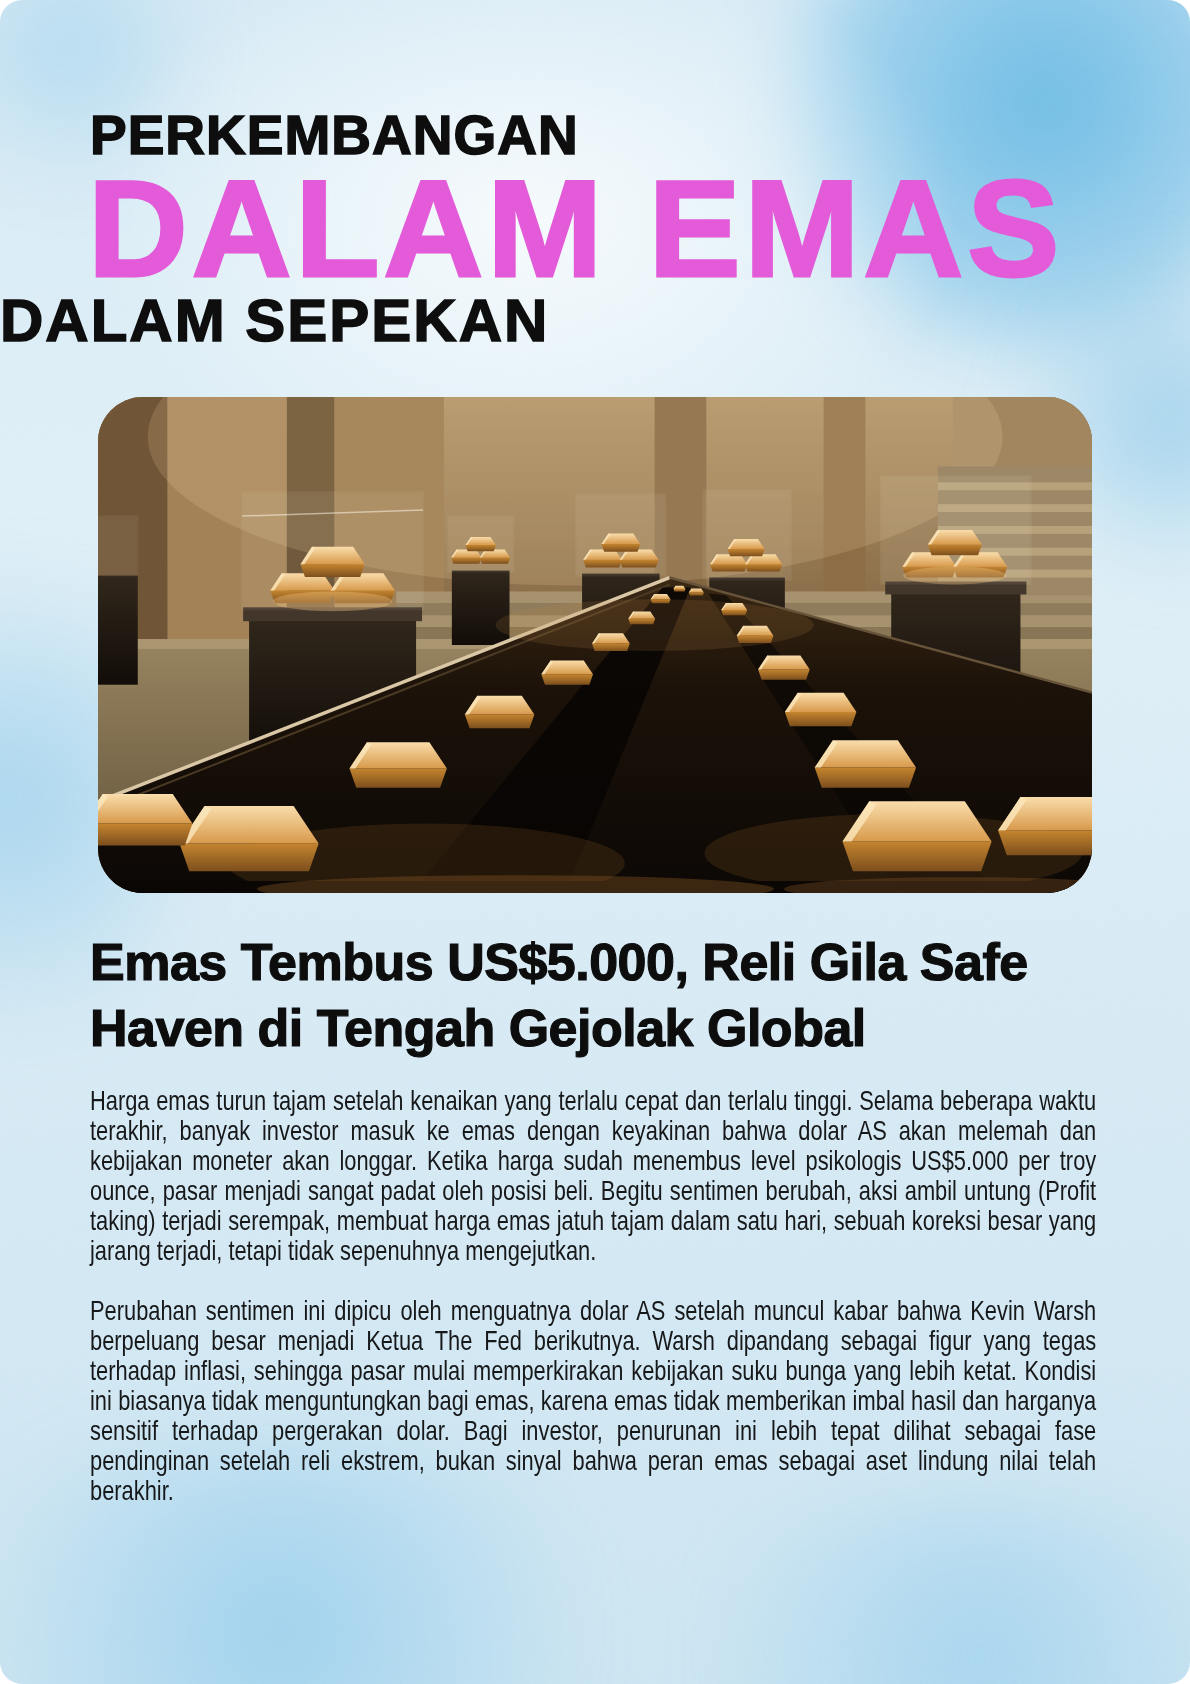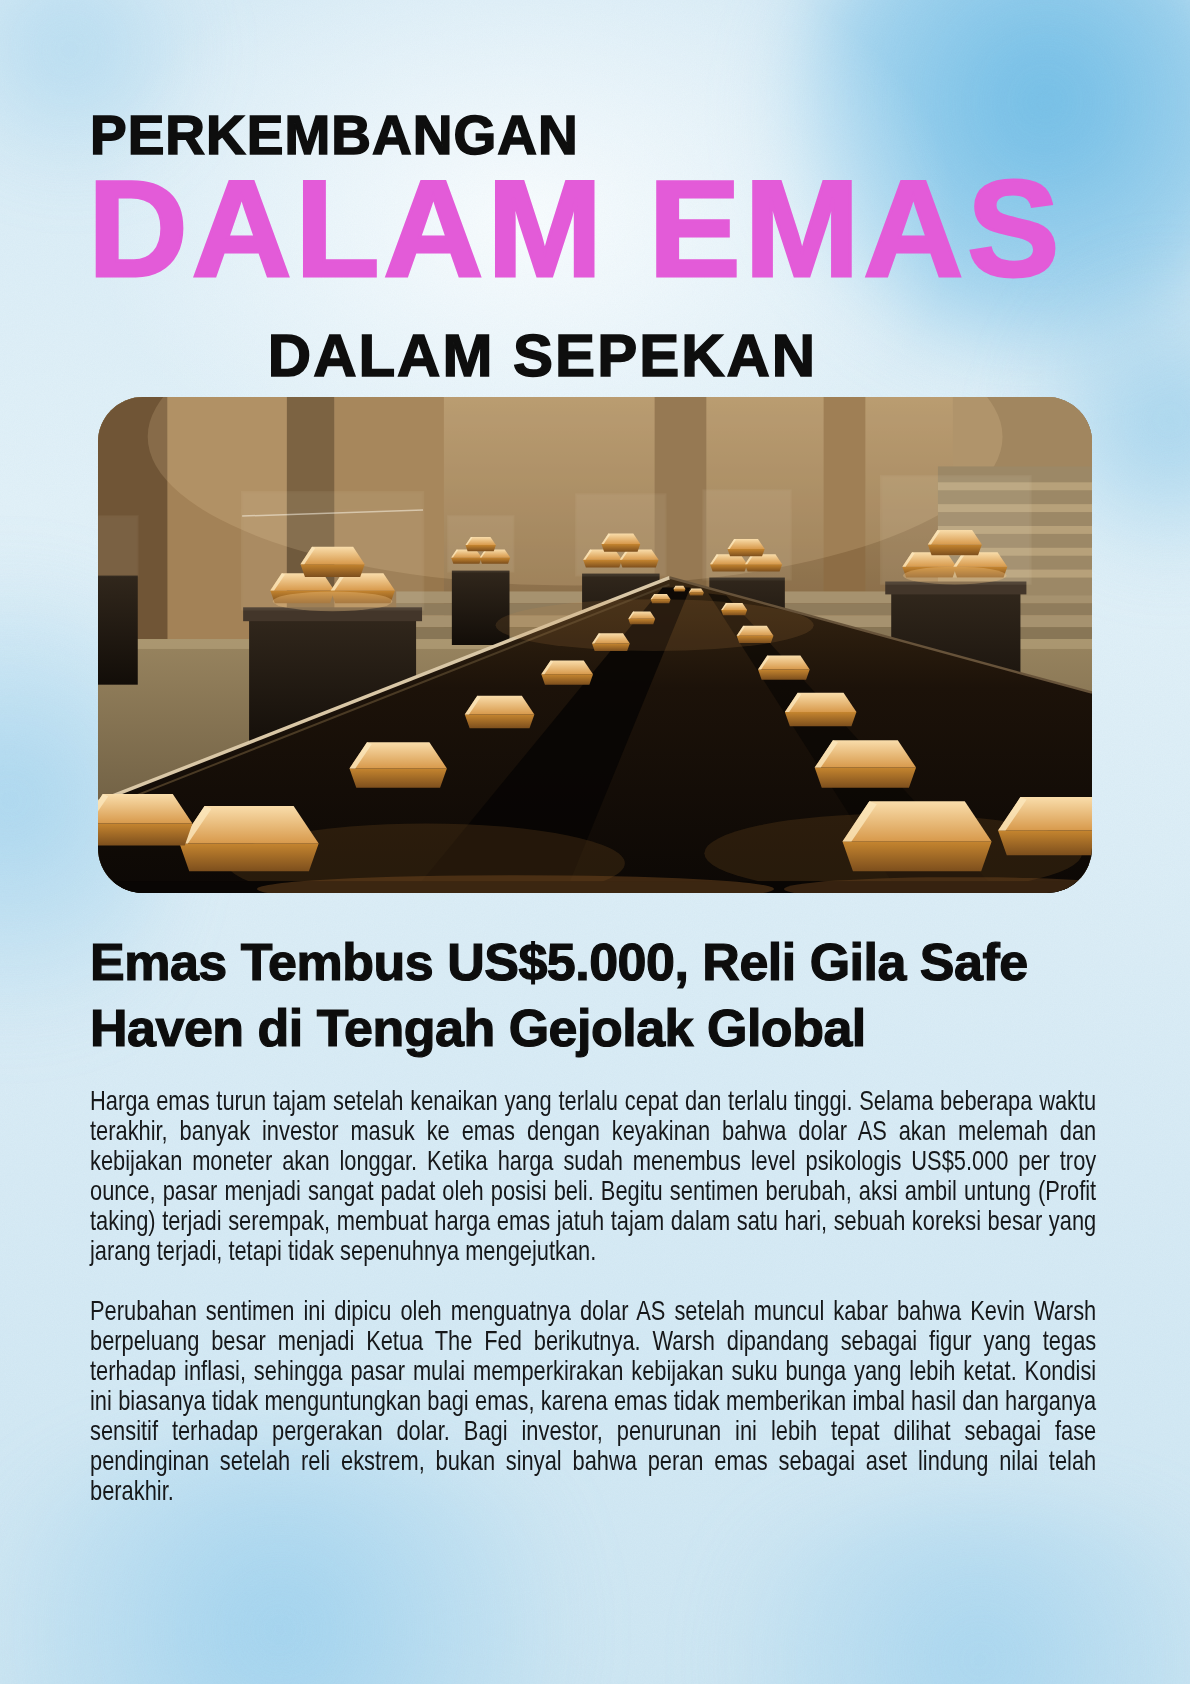--- a/index.html
+++ b/index.html
@@ -1,18 +1,18 @@
 <!DOCTYPE html>
 <html><head>
 <meta charset="utf-8">
 <style>
   html,body{margin:0;padding:0;}
   body{width:1190px;height:1684px;font-family:"Liberation Sans",sans-serif;}
   .page{position:relative;width:1190px;height:1684px;overflow:hidden;
-        background:linear-gradient(180deg,#d9ecf6 0%,#e2f1f8 30%,#d8ebf5 70%,#cfe7f3 100%);}
+        background:linear-gradient(180deg,#d9ecf6 0%,#e2f1f8 30%,#d8ebf5 70%,#cfe7f3 100%);border-radius:22px;}
   .blob{position:absolute;border-radius:50%;filter:blur(34px);pointer-events:none;}
   .blob.b1{left:770px;top:-110px;width:500px;height:470px;
      background:radial-gradient(circle at 55% 45%,rgba(106,187,229,.95) 0%,rgba(126,196,233,.55) 55%,rgba(126,196,233,0) 75%);}
   .blob.b2{left:1020px;top:250px;width:300px;height:340px;
      background:radial-gradient(circle,rgba(120,192,230,.6) 0%,rgba(120,192,230,0) 70%);}
   .blob.b3{left:-150px;top:500px;width:320px;height:600px;
      background:radial-gradient(circle,rgba(128,196,233,.55) 0%,rgba(128,196,233,0) 70%);}
   .blob.b4{left:-100px;top:1440px;width:760px;height:380px;
      background:radial-gradient(circle,rgba(132,199,236,.6) 0%,rgba(132,199,236,0) 72%);}
   .blob.b5{left:640px;top:1500px;width:680px;height:320px;
@@ -20,22 +20,22 @@
   .blob.b6{left:-80px;top:-80px;width:300px;height:260px;
      background:radial-gradient(circle,rgba(128,196,233,.4) 0%,rgba(128,196,233,0) 70%);}
   .centerlight{position:absolute;left:0;top:0;width:1190px;height:1100px;pointer-events:none;
      background:radial-gradient(ellipse 620px 420px at 44% 20%,rgba(252,254,255,.9) 0%,rgba(252,254,255,0) 70%);}
   .noise{position:absolute;inset:0;opacity:.30;pointer-events:none;mix-blend-mode:multiply;}
 
   .kicker{position:absolute;left:90px;top:108px;font-size:55px;line-height:1;font-weight:900;
      letter-spacing:1px;color:#0e0e0e;-webkit-text-stroke:1.5px #0e0e0e;white-space:nowrap;}
   .bigtitle{position:absolute;left:88px;top:159px;font-size:138px;line-height:1;font-weight:900;
      letter-spacing:4px;color:#e35bd8;-webkit-text-stroke:3px #e35bd8;white-space:nowrap;}
-  .subtitle{position:absolute;left:0;top:291px;width:1085px;text-align:center;font-size:60px;line-height:1;
-     font-weight:900;letter-spacing:2px;color:#0e0e0e;-webkit-text-stroke:1.5px #0e0e0e;white-space:nowrap;margin-top:35px;}
+  .subtitle{position:absolute;left:0;top:291px;width:1085px;text-align:left;font-size:60px;line-height:1;
+     font-weight:900;letter-spacing:2px;color:#0e0e0e;-webkit-text-stroke:1.5px #0e0e0e;white-space:nowrap;}
 
   .hero{position:absolute;left:98px;top:397px;width:994px;height:496px;border-radius:45px;
      overflow:hidden;background:#2a1f14;}
   .hero svg{display:block;width:100%;height:100%;}
 
   .heading{position:absolute;left:90px;top:929px;width:1010px;font-size:52px;line-height:66px;
      font-weight:700;letter-spacing:-.5px;color:#0d0d0d;-webkit-text-stroke:1.2px #0d0d0d;}
   .bodycopy{position:absolute;left:90px;top:1086px;width:1290px;transform:scaleX(0.78);
      transform-origin:left top;font-size:28px;line-height:30px;color:#16181a;text-align:justify;}
   .bodycopy p{margin:0 0 30px 0;}

